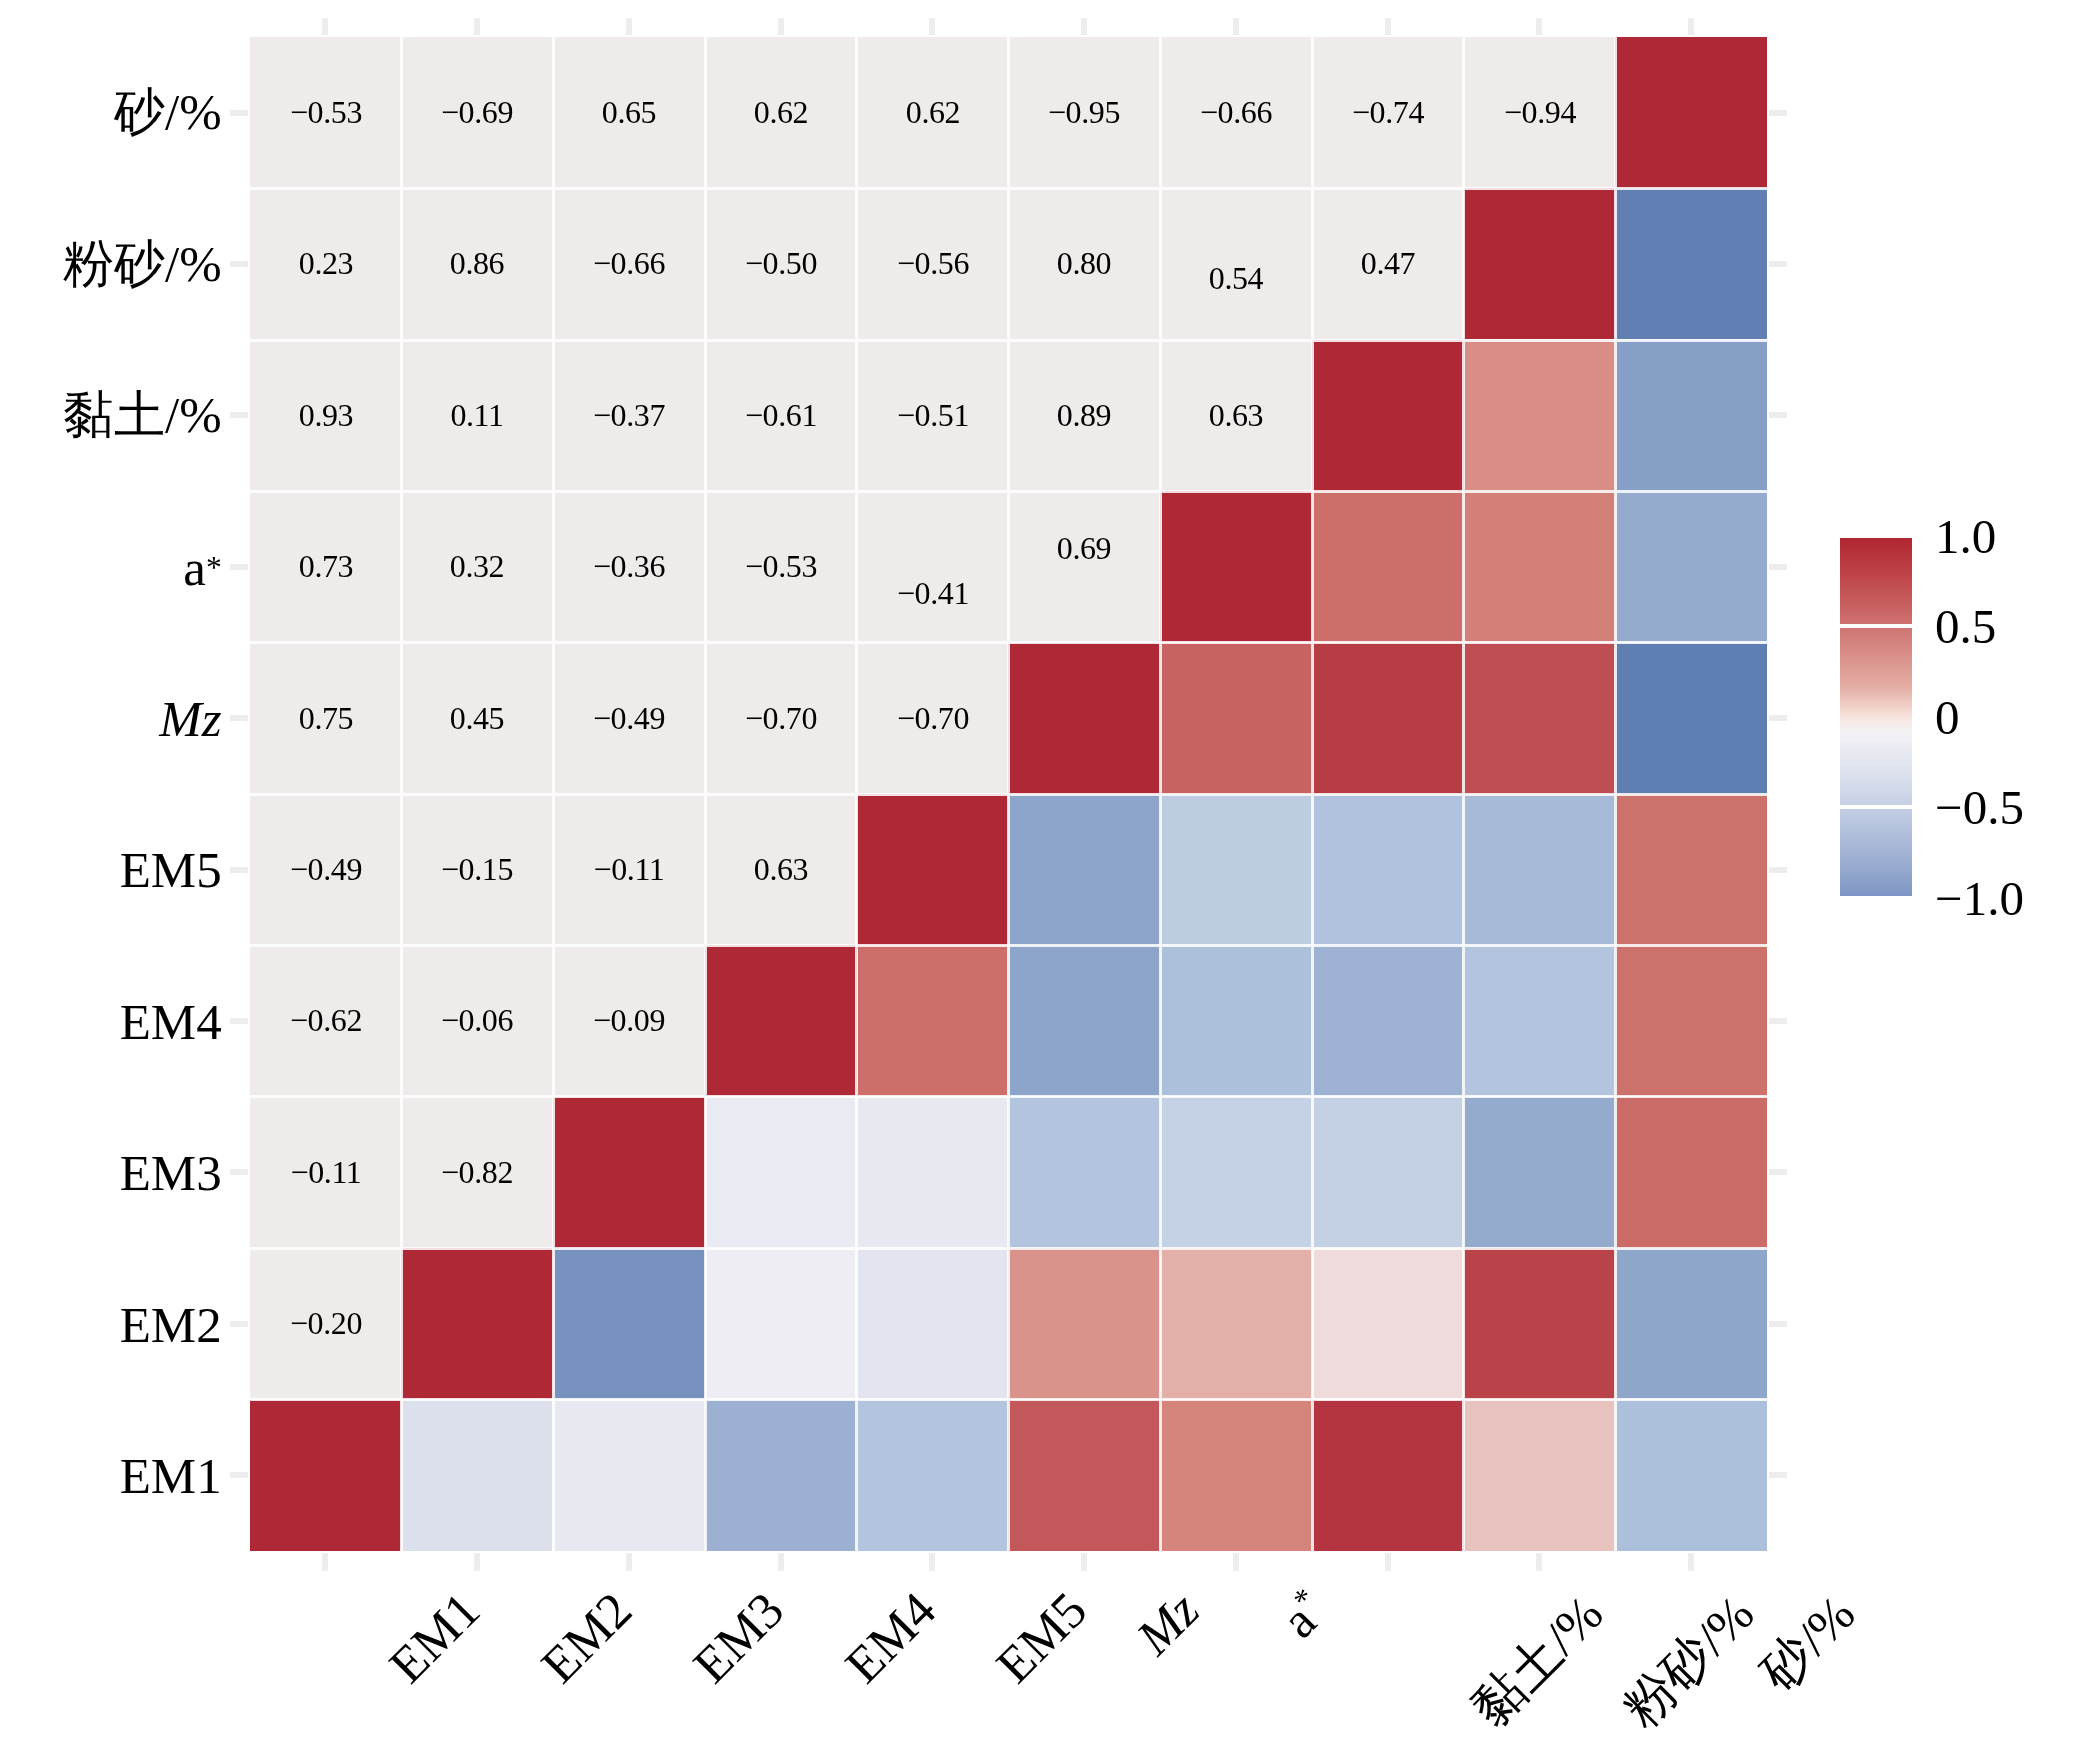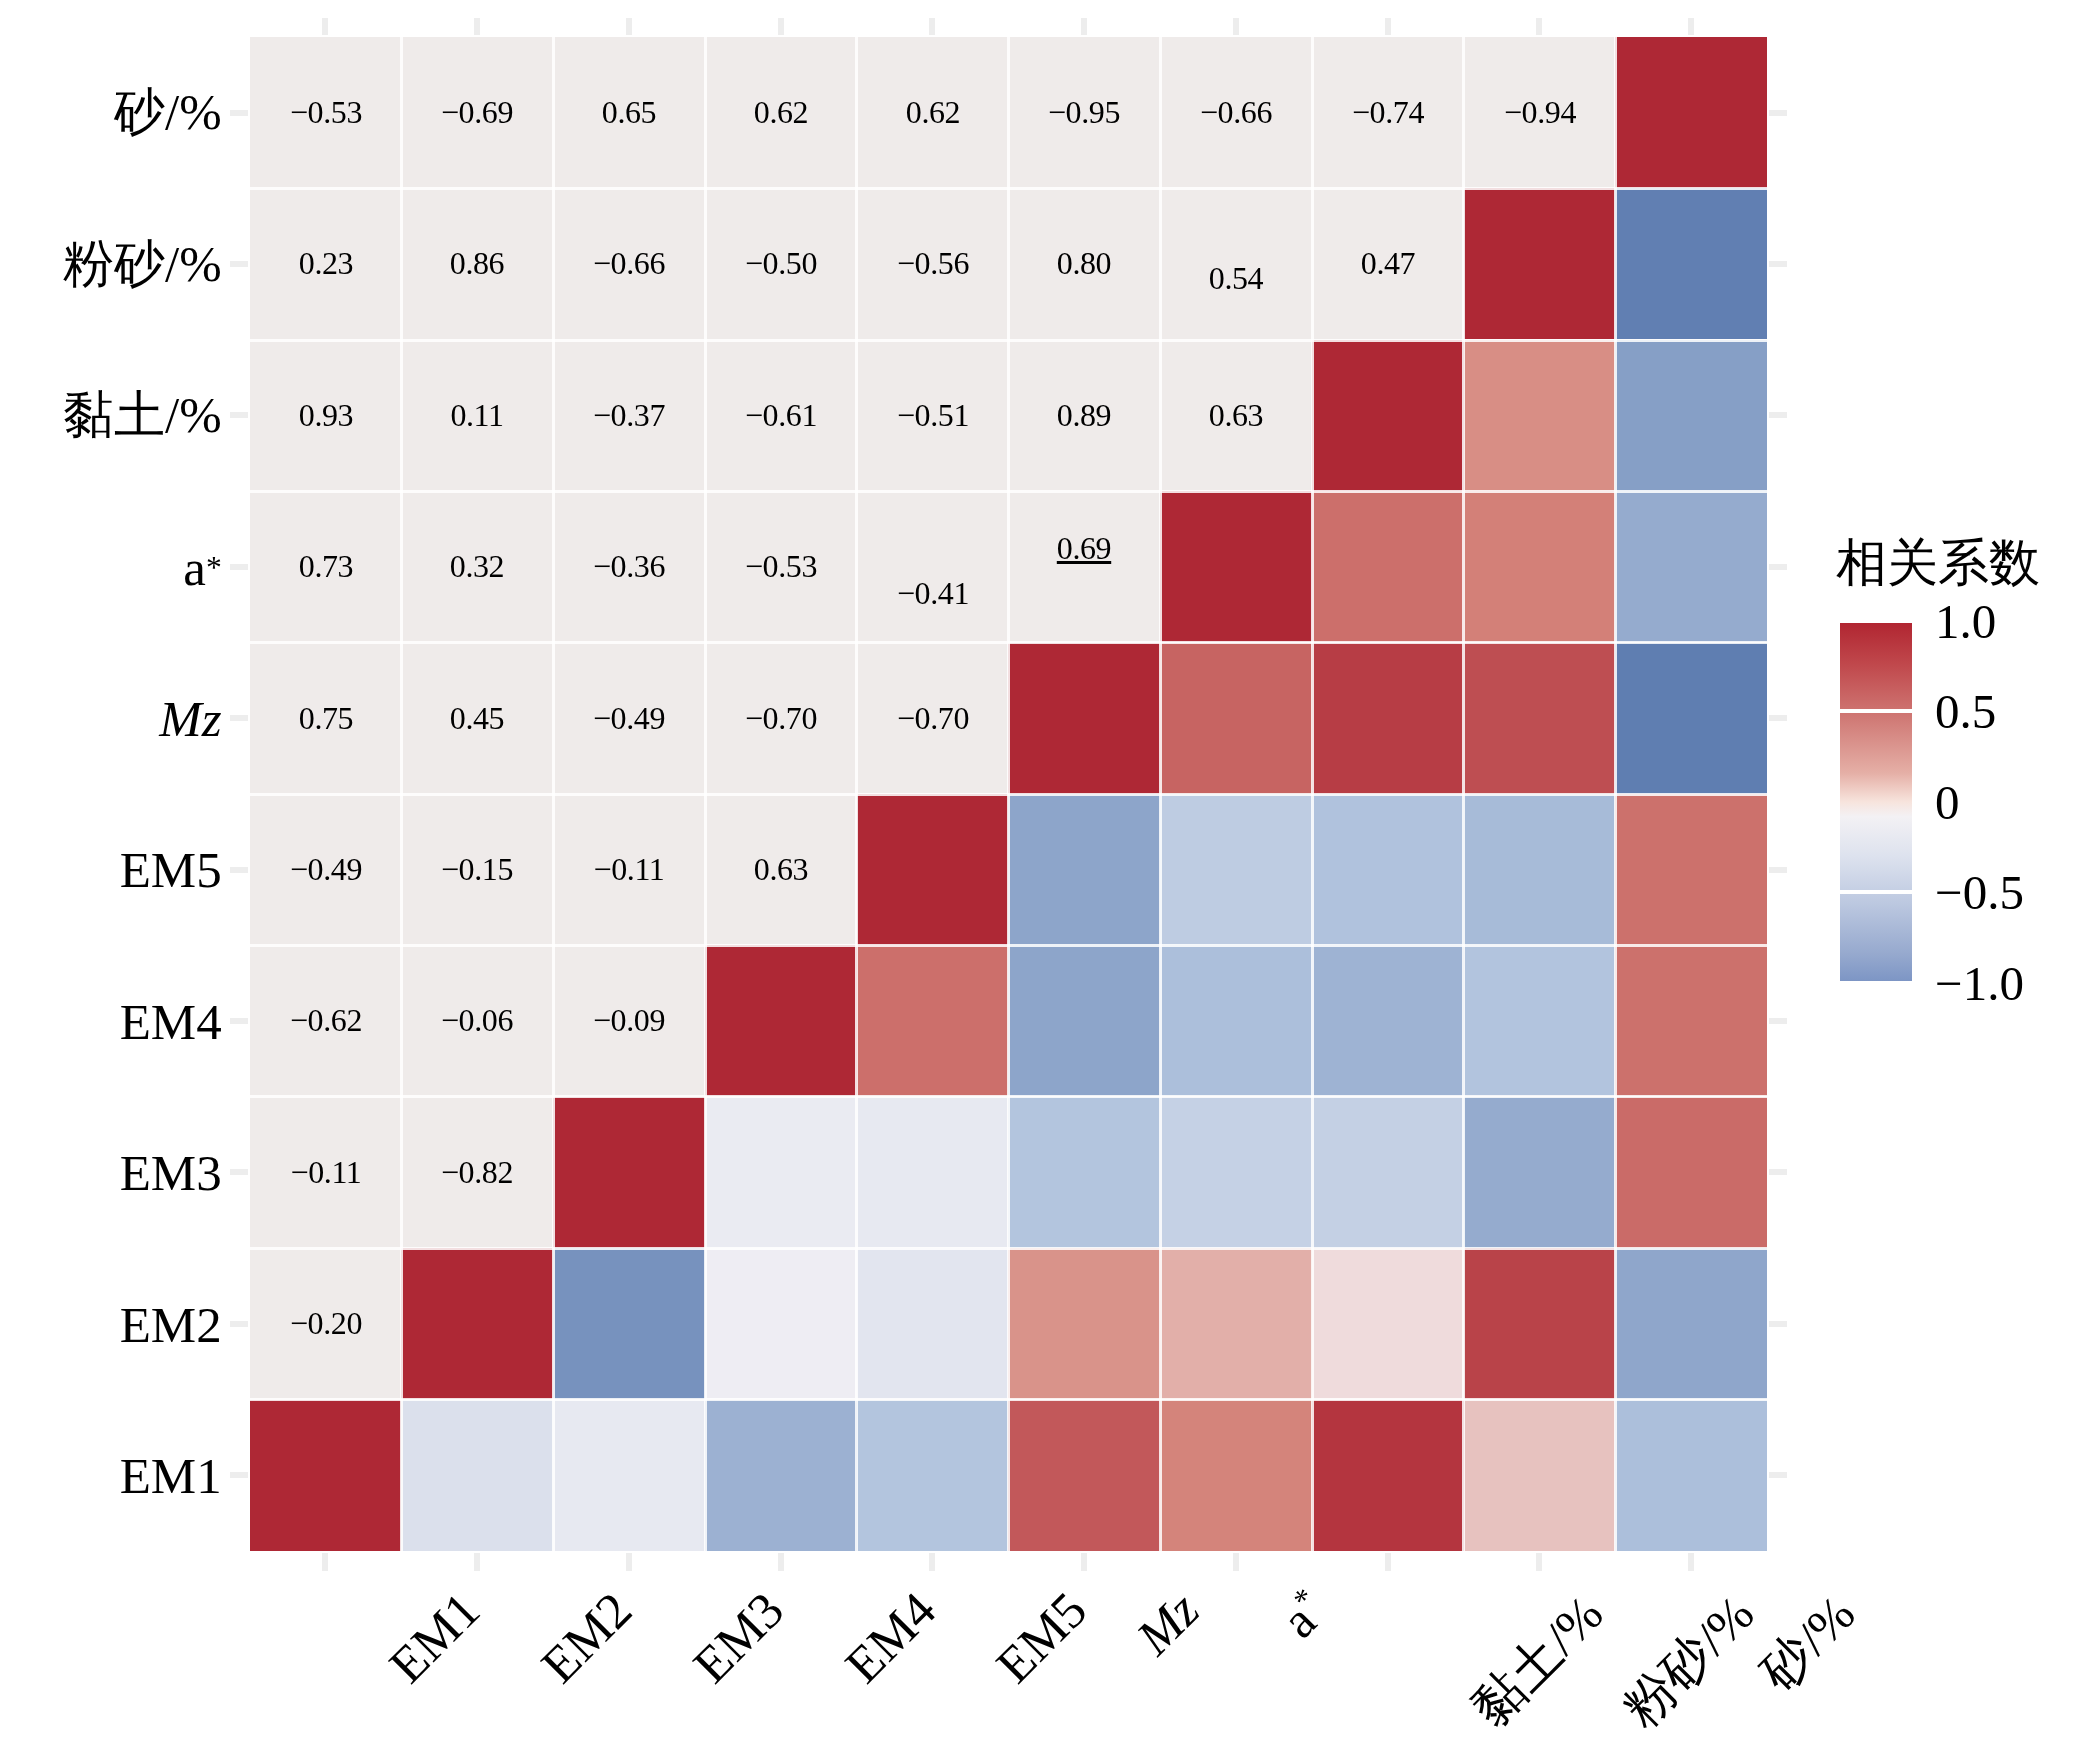--- a/index.html
+++ b/index.html
@@ -188,21 +188,21 @@
       <div class="cell-label" style="left: 1008px; top: 340px; width: 152px; height: 151px;">0.89</div>
       <div class="cell-label" style="left: 1160px; top: 340px; width: 152px; height: 151px;">0.63</div>
       <div class="cell filled" style="left: 1312px; top: 340px; width: 152px; height: 151px; background: rgb(174, 40, 53);"></div>
       <div class="cell filled" style="left: 1464px; top: 340px; width: 152px; height: 151px; background: rgb(216, 142, 133);"></div>
       <div class="cell filled" style="left: 1615px; top: 340px; width: 152px; height: 151px; background: rgb(134, 159, 198);"></div>
       <div class="cell-label" style="left: 250px; top: 491px; width: 152px; height: 151px;">0.73</div>
       <div class="cell-label" style="left: 401px; top: 491px; width: 152px; height: 151px;">0.32</div>
       <div class="cell-label" style="left: 553px; top: 491px; width: 152px; height: 151px;">−0.36</div>
       <div class="cell-label" style="left: 705px; top: 491px; width: 152px; height: 151px;">−0.53</div>
       <div class="cell-label" style="left: 857px; top: 518px; width: 152px; height: 151px;">−0.41</div>
-      <div class="cell-label" style="left: 1008px; top: 491px; width: 152px; height: 114px; text-decoration: underline;">0.69</div>
+      <div class="cell-label" style="left: 1008px; top: 491px; width: 152px; height: 114px;">0.69</div>
       <div class="cell filled" style="left: 1160px; top: 491px; width: 152px; height: 151px; background: rgb(174, 40, 53);"></div>
       <div class="cell filled" style="left: 1312px; top: 491px; width: 152px; height: 151px; background: rgb(204, 111, 107);"></div>
       <div class="cell filled" style="left: 1464px; top: 491px; width: 152px; height: 151px; background: rgb(211, 128, 120);"></div>
       <div class="cell filled" style="left: 1615px; top: 491px; width: 152px; height: 151px; background: rgb(149, 171, 206);"></div>
       <div class="cell-label" style="left: 250px; top: 643px; width: 152px; height: 151px;">0.75</div>
       <div class="cell-label" style="left: 401px; top: 643px; width: 152px; height: 151px;">0.45</div>
       <div class="cell-label" style="left: 553px; top: 643px; width: 152px; height: 151px;">−0.49</div>
       <div class="cell-label" style="left: 705px; top: 643px; width: 152px; height: 151px;">−0.70</div>
       <div class="cell-label" style="left: 857px; top: 643px; width: 152px; height: 151px;">−0.70</div>
       <div class="cell filled" style="left: 1008px; top: 643px; width: 152px; height: 151px; background: rgb(174, 40, 53);"></div>
@@ -336,21 +336,20 @@
       <div class="tick-y" style="left: 1769px; top: 564px;"></div>
       <div class="tick-y" style="left: 1769px; top: 715px;"></div>
       <div class="tick-y" style="left: 1769px; top: 867px;"></div>
       <div class="tick-y" style="left: 1769px; top: 1018px;"></div>
       <div class="tick-y" style="left: 1769px; top: 1169px;"></div>
       <div class="tick-y" style="left: 1769px; top: 1321px;"></div>
       <div class="tick-y" style="left: 1769px; top: 1472px;"></div>
     </div>
 
   <div id="legend">
-    <div id="legend-title">相关系数</div>
     <div id="legend-body">
       <div id="colorbar"></div>
     <div class="cb-tickline" style="top: 4.9px;"></div>
         <div class="cb-label" style="top: 7px;">1.0</div>
         <div class="cb-tickline" style="top: 95px;"></div>
         <div class="cb-label" style="top: 97px;">0.5</div>
         <div class="cb-label" style="top: 188px;">0</div>
         <div class="cb-tickline" style="top: 276px;"></div>
         <div class="cb-label" style="top: 278px;">−0.5</div>
         <div class="cb-tickline" style="top: 367px;"></div>

